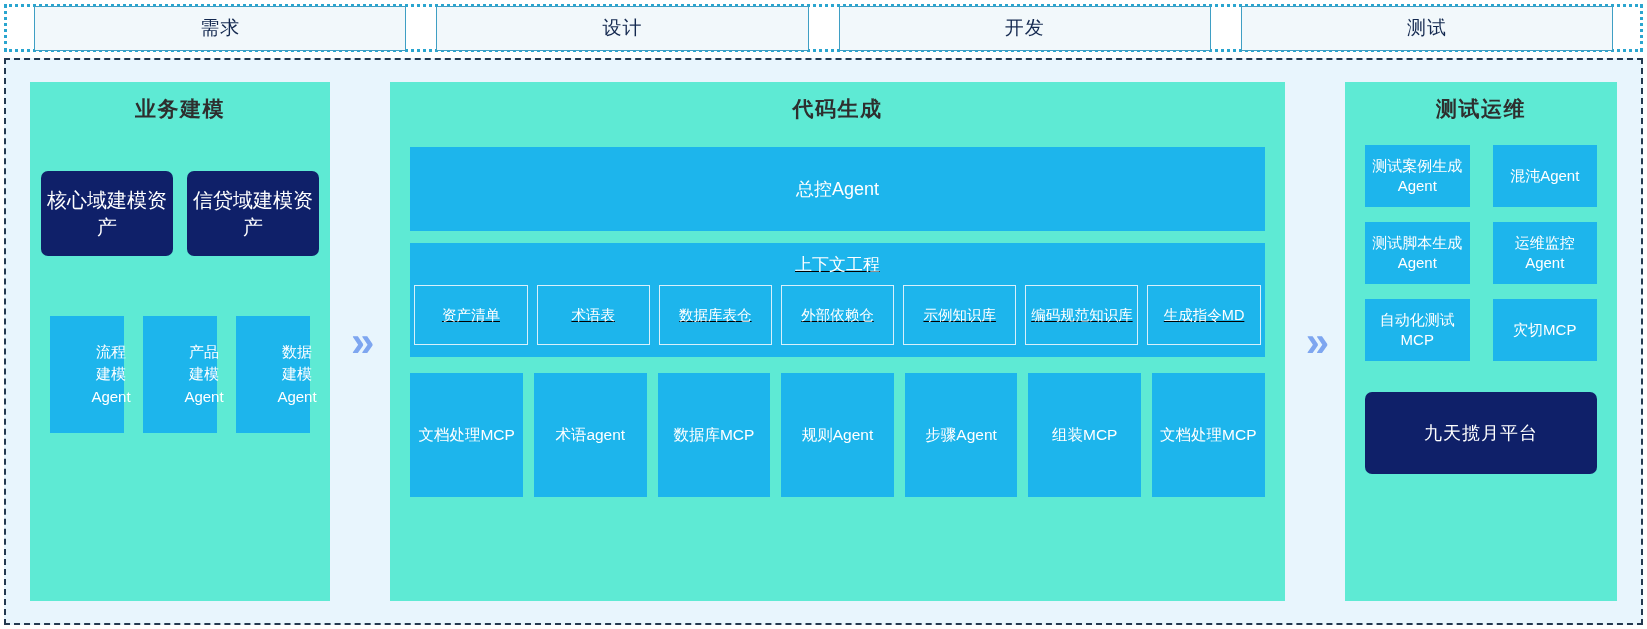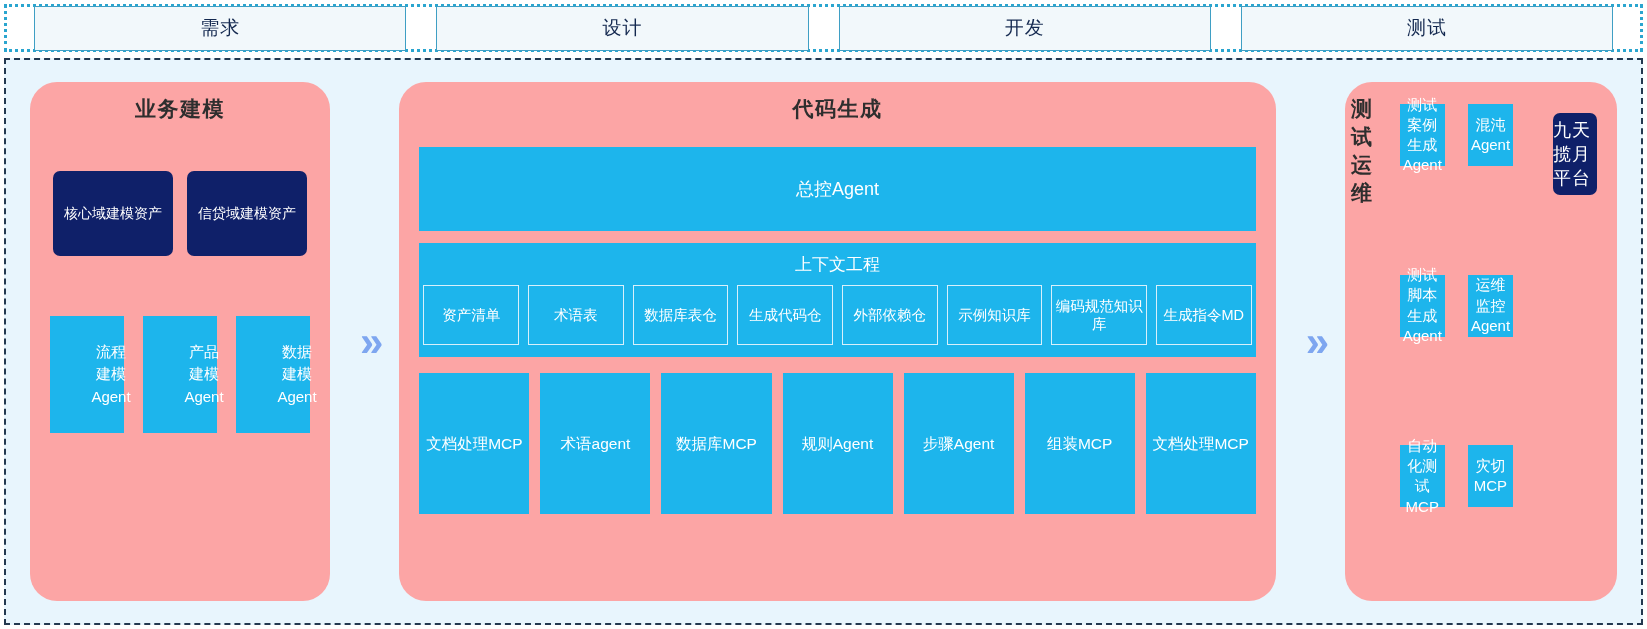--- a/index.html
+++ b/index.html
@@ -41,24 +41,23 @@
     position: absolute;
     left: 4px; top: 58px;
     width: 1639px; height: 567px;
     border: 2px dashed #23384f;
     background: #e8f5fd;
     display: flex;
     align-items: stretch;
   }
 
   .panel {
-    background: #fca5a5;
-    margin: 22px 14px 22px 0;
+    background: #5eead4;
+    margin: 22px 5px 22px 0;
     position: relative;
-    border-radius: 27px;
   }
   .panel-title {
     text-align: center;
     font-size: 21px;
     font-weight: bold;
     color: #2e2e2e;
     letter-spacing: 1.5px;
     padding-top: 13px;
   }
 
@@ -69,25 +68,25 @@
     display: flex;
     flex-direction: column;
   }
   #left-assets {
     display: flex;
     justify-content: center;
     gap: 14px;
     margin-top: 48px;
   }
   .asset-card {
-    width: 120px; height: 85px;
+    width: 132px; height: 85px;
     background: #0f2069;
     border-radius: 7px;
     color: #ffffff;
-    font-size: 14px;
+    font-size: 20px;
     line-height: 1.35;
     display: flex;
     align-items: center;
     justify-content: center;
     text-align: center;
   }
   #left-agents {
     display: flex;
     justify-content: center;
     gap: 19px;
@@ -130,20 +129,21 @@
     color: #ffffff;
     font-size: 18px;
     display: flex;
     align-items: center;
     justify-content: center;
   }
   #context-block {
     margin: 12px 20px 0 20px;
     background: #1db5ec;
     padding: 10px 0 12px 0;
+    text-decoration: underline;
   }
   #context-title {
     text-align: center;
     color: #ffffff;
     font-size: 17px;
     margin-bottom: 9px;
   }
   #context-items {
     display: flex;
     justify-content: space-between;
@@ -164,37 +164,37 @@
     padding: 0 2px;
   }
   #mcp-row {
     display: flex;
     justify-content: space-between;
     margin: 16px 20px 0 20px;
     gap: 11px;
   }
   .mcp-card {
     flex: 1 1 0;
-    height: 141px;
+    height: 124px;
     background: #1db5ec;
     color: #ffffff;
     font-size: 15.5px;
     line-height: 1.4;
     display: flex;
     align-items: center;
     justify-content: center;
     text-align: center;
   }
 
   
   #panel-right {
     width: 272px;
     margin-right: 24px;
     display: flex;
-    flex-direction: row;
+    flex-direction: column;
   }
   #right-grid {
     display: grid;
     grid-template-columns: 1fr 1fr;
     gap: 15px 23px;
     padding: 22px 20px 0 20px;
   }
   .ops-card {
     height: 62px;
     background: #1db5ec;
@@ -261,21 +261,20 @@
     <div class="panel-title">代码生成</div>
 
     <div id="ctrl-agent">总控Agent</div>
 
     <div id="context-block">
       <div id="context-title">上下文工程</div>
       <div id="context-items">
         <div class="context-item">资产清单</div>
         <div class="context-item">术语表</div>
         <div class="context-item">数据库表仓</div>
-        <div class="context-item">生成代码仓</div>
         <div class="context-item">外部依赖仓</div>
         <div class="context-item">示例知识库</div>
         <div class="context-item">编码规范知识库</div>
         <div class="context-item">生成指令MD</div>
       </div>
     </div>
 
     <div id="mcp-row">
       <div class="mcp-card">文档处理MCP</div>
       <div class="mcp-card">术语agent</div>

